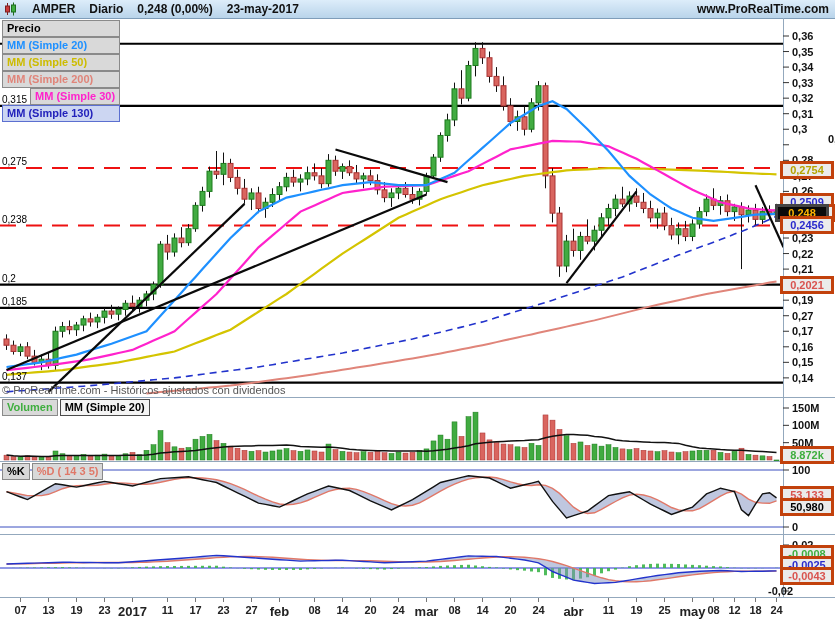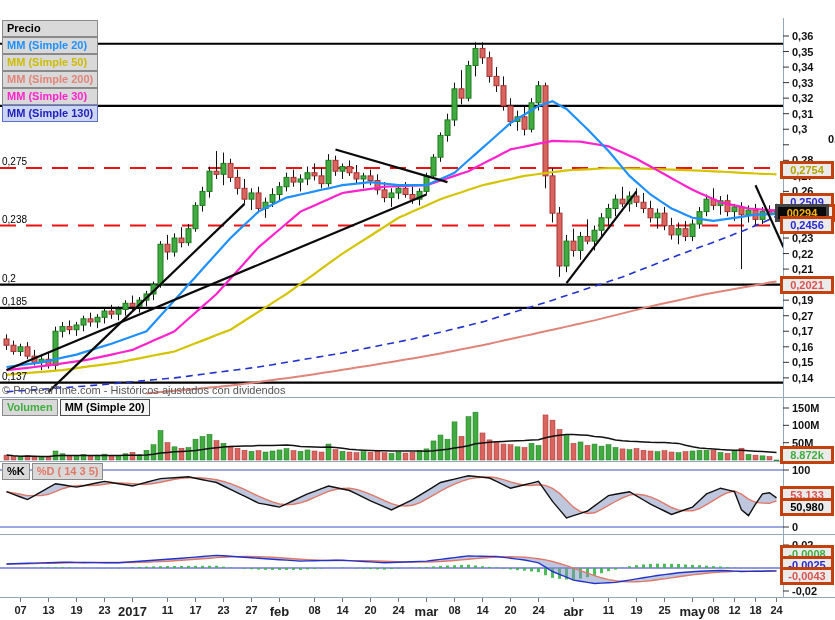--- a/index.html
+++ b/index.html
@@ -27,20 +27,33 @@
         font:bold 11px "Liberation Sans",sans-serif;padding:1px 4px;margin-right:2px;
         white-space:nowrap;height:13px;line-height:13px;}
   .chip.sel{background:#ccd6f2;border-color:#5b6fd0;}
   .chip.sel2{background:#f4f4f4;border-color:#4a4a4a;}
 </style>
 </head>
 <body>
 
 <div id="wrap">
 
+  <div id="topbar">
+    <svg id="candle-ico" viewBox="0 0 14 14">
+      <line x1="3.5" y1="1" x2="3.5" y2="13" stroke="#7a2020" stroke-width="1"></line>
+      <rect x="1.5" y="4" width="4" height="6" fill="#cc3a3a" stroke="#7a2020"></rect>
+      <line x1="9.5" y1="0.5" x2="9.5" y2="13.5" stroke="#1d6b1d" stroke-width="1"></line>
+      <rect x="7.5" y="3" width="4" height="7" fill="#3fae3f" stroke="#1d6b1d"></rect>
+    </svg>
+    <span class="sp">AMPER</span>
+    <span class="sp">Diario</span>
+    <span class="sp">0,248 (0,00%)</span>
+    <span class="sp">23-may-2017</span>
+    <span class="sp site">www.ProRealTime.com</span>
+  </div>
 
   <svg id="chart" width="835" height="620">
       <defs>
         <clipPath id="cpPrice">
           <rect x="0" y="19" width="783" height="378"></rect>
         </clipPath>
         <clipPath id="cpVol">
           <rect x="0" y="398" width="783" height="63"></rect>
         </clipPath>
         <clipPath id="cpSt">
@@ -616,21 +629,21 @@
       <div class="lbl " style="left: 792px; top: 325.26px;">0,17</div>
       <div class="lbl " style="left: 792px; top: 340.8px;">0,16</div>
       <div class="lbl " style="left: 792px; top: 356.34px;">0,15</div>
       <div class="lbl " style="left: 792px; top: 371.88px;">0,14</div>
       <div class="lbl " style="left: 792px; top: 402px;">150M</div>
       <div class="lbl " style="left: 792px; top: 419.333px;">100M</div>
       <div class="lbl " style="left: 792px; top: 436.667px;">50M</div>
       <div class="lbl " style="left: 792px; top: 464px;">100</div>
       <div class="lbl " style="left: 792px; top: 521px;">0</div>
       <div class="lbl " style="left: 792px; top: 539px;">0,02</div>
-      <div class="lbl " style="left: 792px; top: 585px;">-0,02</div>
+      <div class="lbl " style="left: 768px; top: 585px;">-0,02</div>
       <div class="lbl left" style="left: 2px; top: 31.77px;">0,355</div>
       <div class="lbl left" style="left: 2px; top: 93.93px;">0,315</div>
       <div class="lbl left" style="left: 2px; top: 156.09px;">0,275</div>
       <div class="lbl left" style="left: 2px; top: 213.588px;">0,238</div>
       <div class="lbl left" style="left: 2px; top: 272.64px;">0,2</div>
       <div class="lbl left" style="left: 2px; top: 295.95px;">0,185</div>
       <div class="lbl left" style="left: 2px; top: 370.542px;">0,137</div>
       <div class="lbl wm" style="left: 2px; top: 384px;">© ProRealTime.com - Históricos ajustados con dividendos</div>
       <div class="lbl time" style="left: 20.5px; top: 604px;">07</div>
       <div class="lbl time" style="left: 48.5px; top: 604px;">13</div>
@@ -656,37 +669,37 @@
       <div class="lbl time" style="left: 636.5px; top: 604px;">19</div>
       <div class="lbl time" style="left: 664.5px; top: 604px;">25</div>
       <div class="lbl time big" style="left: 692.5px; top: 604px;">may</div>
       <div class="lbl time" style="left: 713.5px; top: 604px;">08</div>
       <div class="lbl time" style="left: 734.5px; top: 604px;">12</div>
       <div class="lbl time" style="left: 755.5px; top: 604px;">18</div>
       <div class="lbl time" style="left: 776.5px; top: 604px;">24</div>
       <div class="badge" style="top: 161px; right: 1px; color: rgb(181, 163, 0);">0,2754</div>
       <div class="badge" style="top: 193px; right: 1px; color: rgb(42, 42, 204);">0,2509</div>
       <div class="badge" style="top: 204px; right: 0px; color: rgb(238, 0, 204);">0,2476</div>
-      <div class="badge last" style="top: 204px; right: 6px;">00294</div>
+      <div class="badge last" style="top: 204px; right: 6px;">0,248</div>
       <div class="badge" style="top: 216px; right: 1px; color: rgb(42, 42, 204);">0,2456</div>
       <div class="badge" style="top: 276px; right: 1px; color: rgb(217, 83, 79);">0,2021</div>
       <div class="badge" style="top: 446px; right: 1px; color: rgb(63, 174, 63);">8.872k</div>
       <div class="badge" style="top: 486px; right: 1px; color: rgb(217, 83, 79);">53,133</div>
       <div class="badge" style="top: 498px; right: 1px; color: rgb(0, 0, 0); margin-left: 36px;">50,980</div>
       <div class="badge" style="top: 545px; right: 1px; color: rgb(63, 174, 63);">-0,0008</div>
       <div class="badge" style="top: 556px; right: 1px; color: rgb(42, 42, 204);">-0,0025</div>
       <div class="badge" style="top: 567px; right: 1px; color: rgb(217, 83, 79);">-0,0043</div>
     </div>
 
   <div class="legend" style="left:2px;top:20px;flex-direction:column;">
     <span class="chip" style="color: rgb(0, 0, 0);">Precio</span>
     <span class="chip" style="color: rgb(30, 144, 255);">MM (Simple 20)</span>
     <span class="chip" style="color: rgb(205, 188, 0);">MM (Simple 50)</span>
     <span class="chip" style="color: rgb(224, 133, 122);">MM (Simple 200)</span>
-    <span class="chip" style="color: rgb(255, 34, 204);">MM (Simple 30)</span>
+    <span class="chip" style="color: rgb(255, 34, 204); margin-left: 28px;">MM (Simple 30)</span>
     <span class="chip sel" style="color: rgb(34, 34, 187);">MM (Simple 130)</span>
   </div>
 
   <div class="legend" style="left:2px;top:399px;">
     <span class="chip" style="color: rgb(63, 174, 63);">Volumen</span>
     <span class="chip sel2" style="color: rgb(0, 0, 0);">MM (Simple 20)</span>
   </div>
 
   <div class="legend" style="left:2px;top:463px;">
     <span class="chip" style="color: rgb(0, 0, 0);">%K</span>

